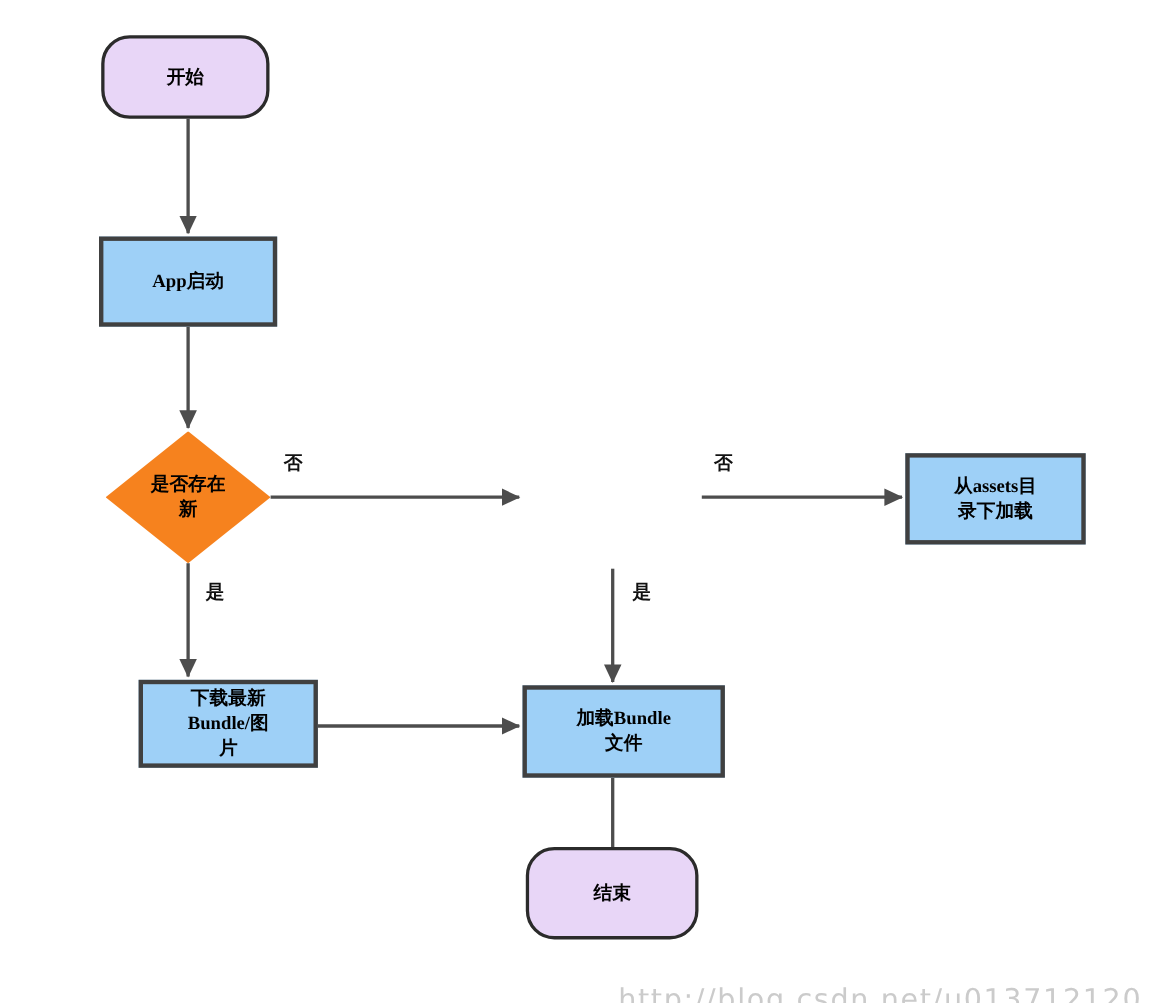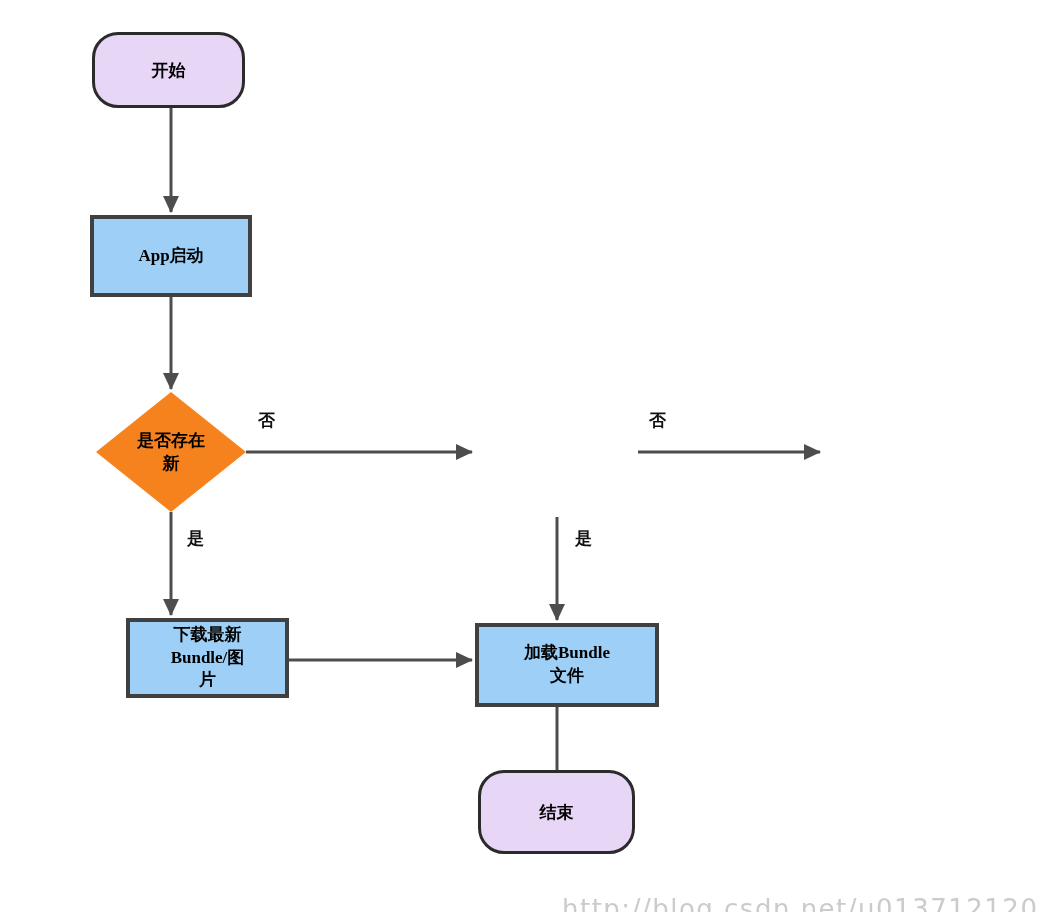--- a/index.html
+++ b/index.html
@@ -102,20 +102,22 @@
   </svg>
 
   <div id="node-start" class="node terminal">开始</div>
 
   <div id="node-app-launch" class="node process">App启动</div>
 
   <div id="node-need-update" class="node decision">是否存在
 新</div>
 
 
+  <div id="node-load-from-assets" class="node process">从assets目
+录下加载</div>
 
   <div id="node-download-bundle" class="node process">下载最新
 Bundle/图
 片</div>
 
   <div id="node-load-bundle" class="node process">加载Bundle
 文件</div>
 
   <div id="node-end" class="node terminal">结束</div>
 

